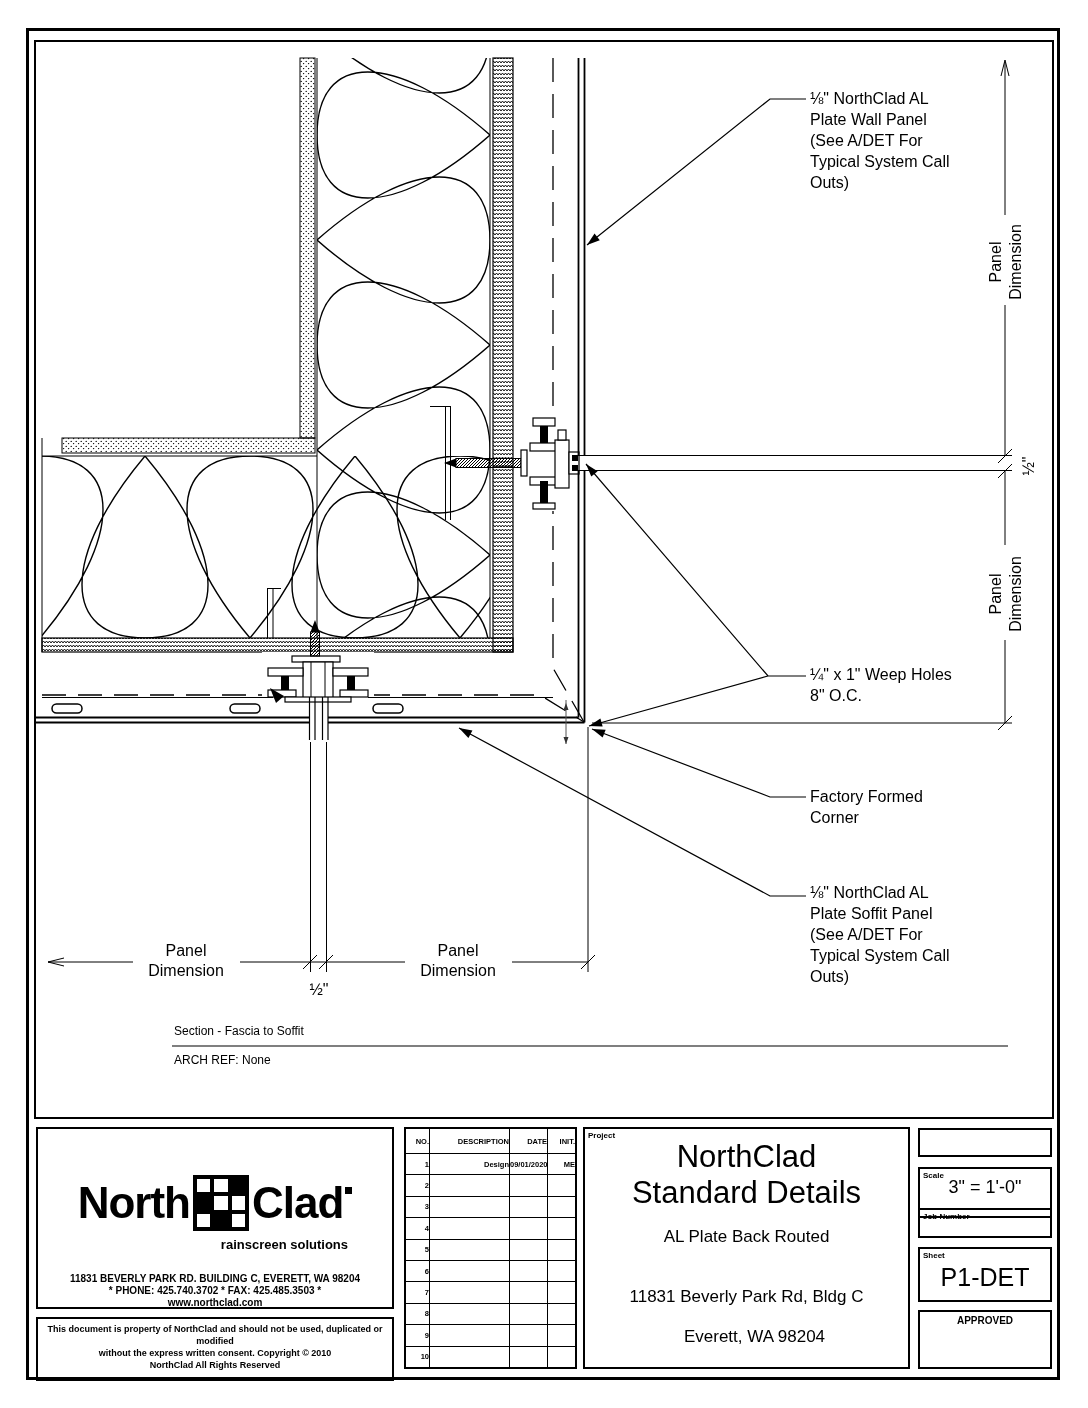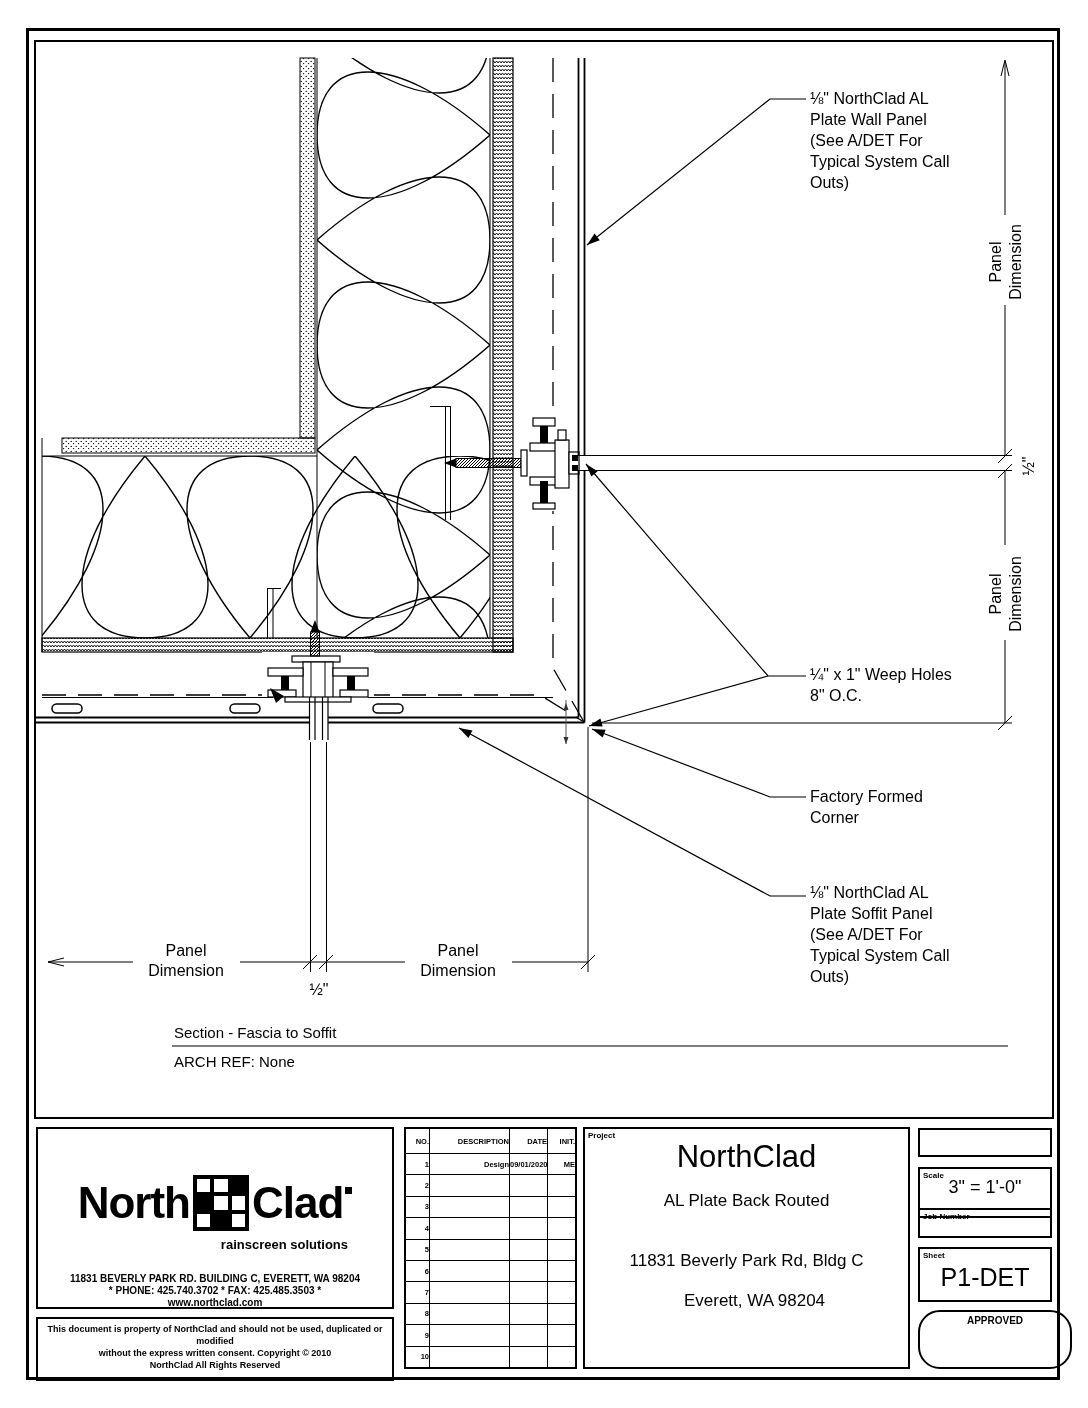--- a/index.html
+++ b/index.html
@@ -7,21 +7,21 @@
          font-family:"Liberation Sans",sans-serif;color:#000;overflow:hidden;}
   .abs{position:absolute;}
   .pre{white-space:pre-line;}
   
   .outer-border{left:26px;top:28px;width:1028px;height:1346px;border:3px solid #000;}
   .dwg-border{left:34px;top:40px;width:1016px;height:1075px;border:2px solid #000;}
   
   .note{font-size:16px;line-height:21px;text-align:left;}
   .dimtxt{font-size:16px;line-height:20px;text-align:center;}
   .rot{transform:rotate(-90deg);transform-origin:center center;}
-  .sectitle{font-size:15px;}
+  .sectitle{font-size:12px;}
   
   .tb-box{border:2px solid #000;box-sizing:border-box;}
   .tb-label{position:absolute;left:3px;top:2px;font-size:8px;font-weight:bold;}
   
   .logo-row{position:absolute;left:0;top:46px;width:100%;display:flex;justify-content:center;align-items:center;}
   .logo-word{font-size:44px;font-weight:bold;letter-spacing:-1px;line-height:44px;}
   .logo-grid{width:56px;height:56px;background:#000;display:grid;grid-template-columns:1fr 1fr 1fr;grid-template-rows:1fr 1fr 1fr;gap:4px;padding:4px;box-sizing:border-box;margin:0 3px;}
   .lg-w{background:#fff;} .lg-b{background:#000;}
   .reg-dot{width:7px;height:7px;background:#000;margin:-26px 0 0 2px;}
   .tagline{position:absolute;right:44px;top:108px;font-size:13px;font-weight:bold;}
@@ -354,34 +354,35 @@
             <td></td>
             <td></td>
           </tr>
         </tbody>
     </table>
   </div>
 
   <div class="abs tb-box" style="left:583px;top:1127px;width:327px;height:242px;">
     <div class="tb-label">Project</div>
     <div class="proj-title" style="margin-top:10px;">NorthClad</div>
+    <div class="proj-title">Standard Details</div>
     <div class="proj-sub" style="margin-top:16px;">AL Plate Back Routed</div>
     <div class="proj-sub" style="margin-top:40px;">11831 Beverly Park Rd, Bldg C</div>
     <div class="proj-sub" style="margin-top:20px;padding-left:16px;">Everett, WA 98204</div>
   </div>
 
   <div class="abs tb-box" style="left:918px;top:1128px;width:134px;height:29px;"></div>
   <div class="abs tb-box" style="left:918px;top:1167px;width:134px;height:51px;">
     <div class="tb-label">Scale</div>
     <div style="text-align:center;font-size:18px;margin-top:8px;">3" = 1'-0"</div>
   </div>
   <div class="abs tb-box" style="left:918px;top:1208px;width:134px;height:30px;">
     <div class="tb-label">Job Number</div>
   </div>
   <div class="abs tb-box" style="left:918px;top:1247px;width:134px;height:55px;">
     <div class="tb-label">Sheet</div>
     <div style="text-align:center;font-size:25px;margin-top:14px;">P1-DET</div>
   </div>
-  <div class="abs tb-box" style="left:918px;top:1310px;width:154px;height:59px;border-radius:22px;">
+  <div class="abs tb-box" style="left:918px;top:1310px;width:134px;height:59px;">
     <div style="text-align:center;font-size:10px;font-weight:bold;margin-top:3px;">APPROVED</div>
   </div>
 
 </div>
 
 </body></html>

